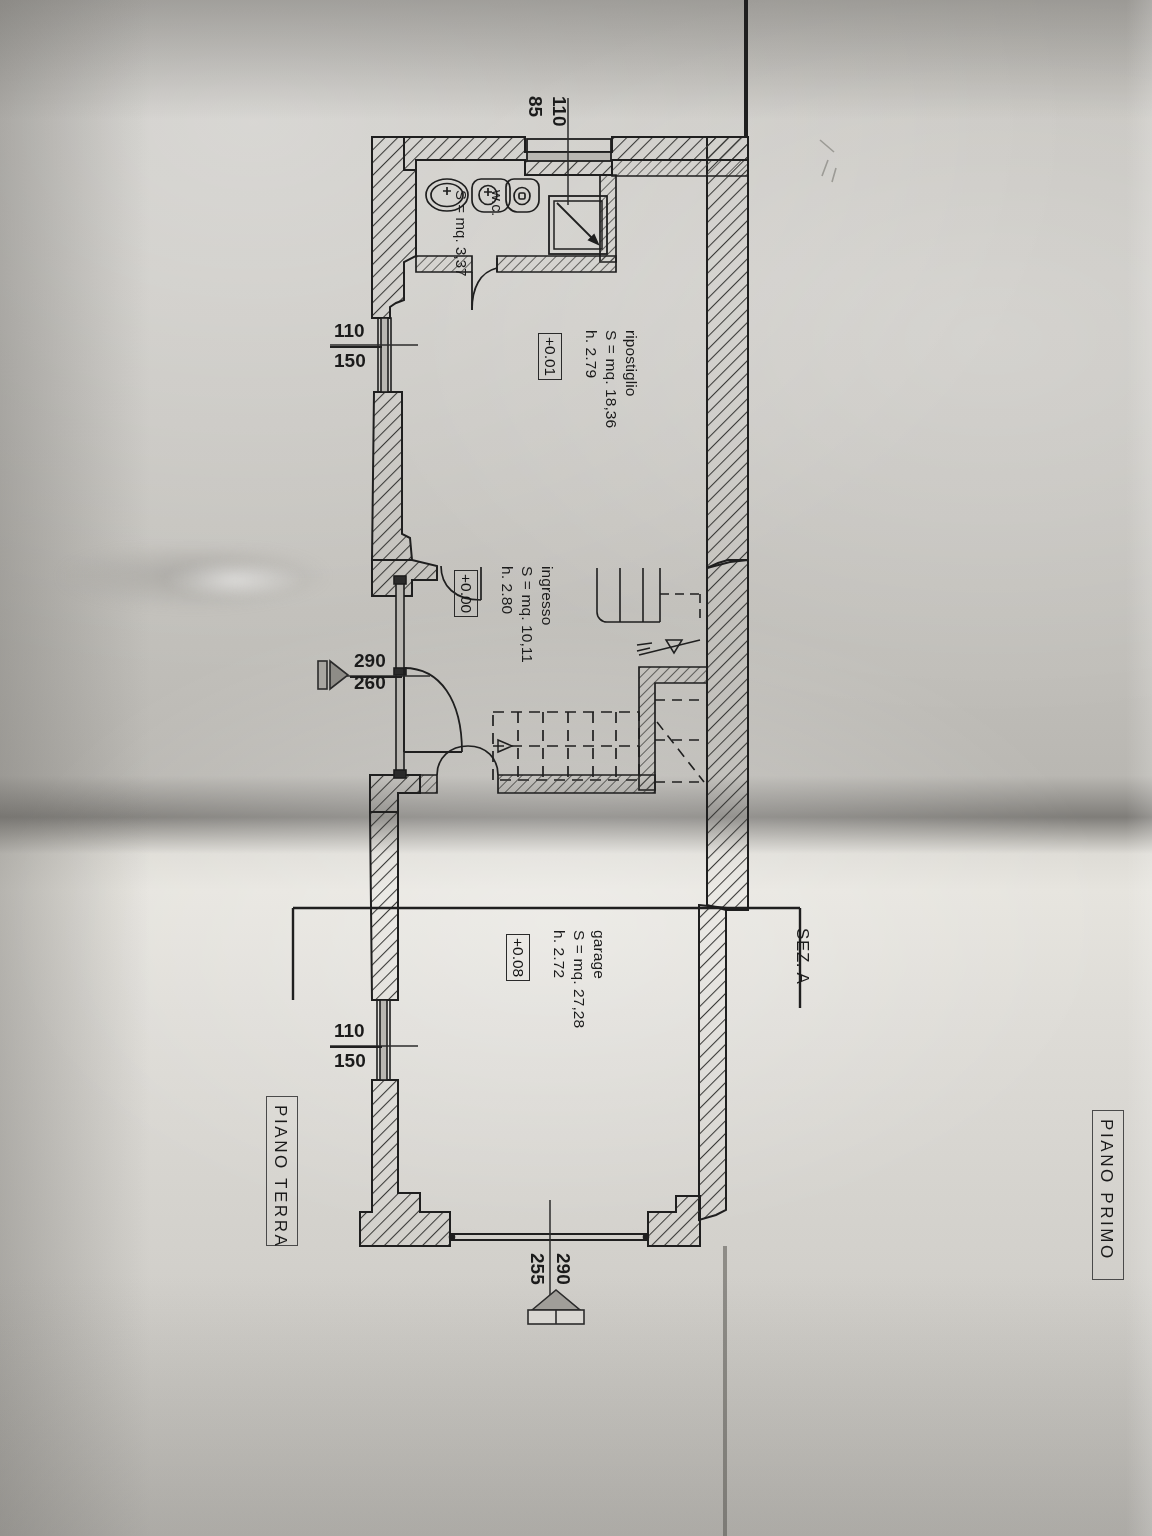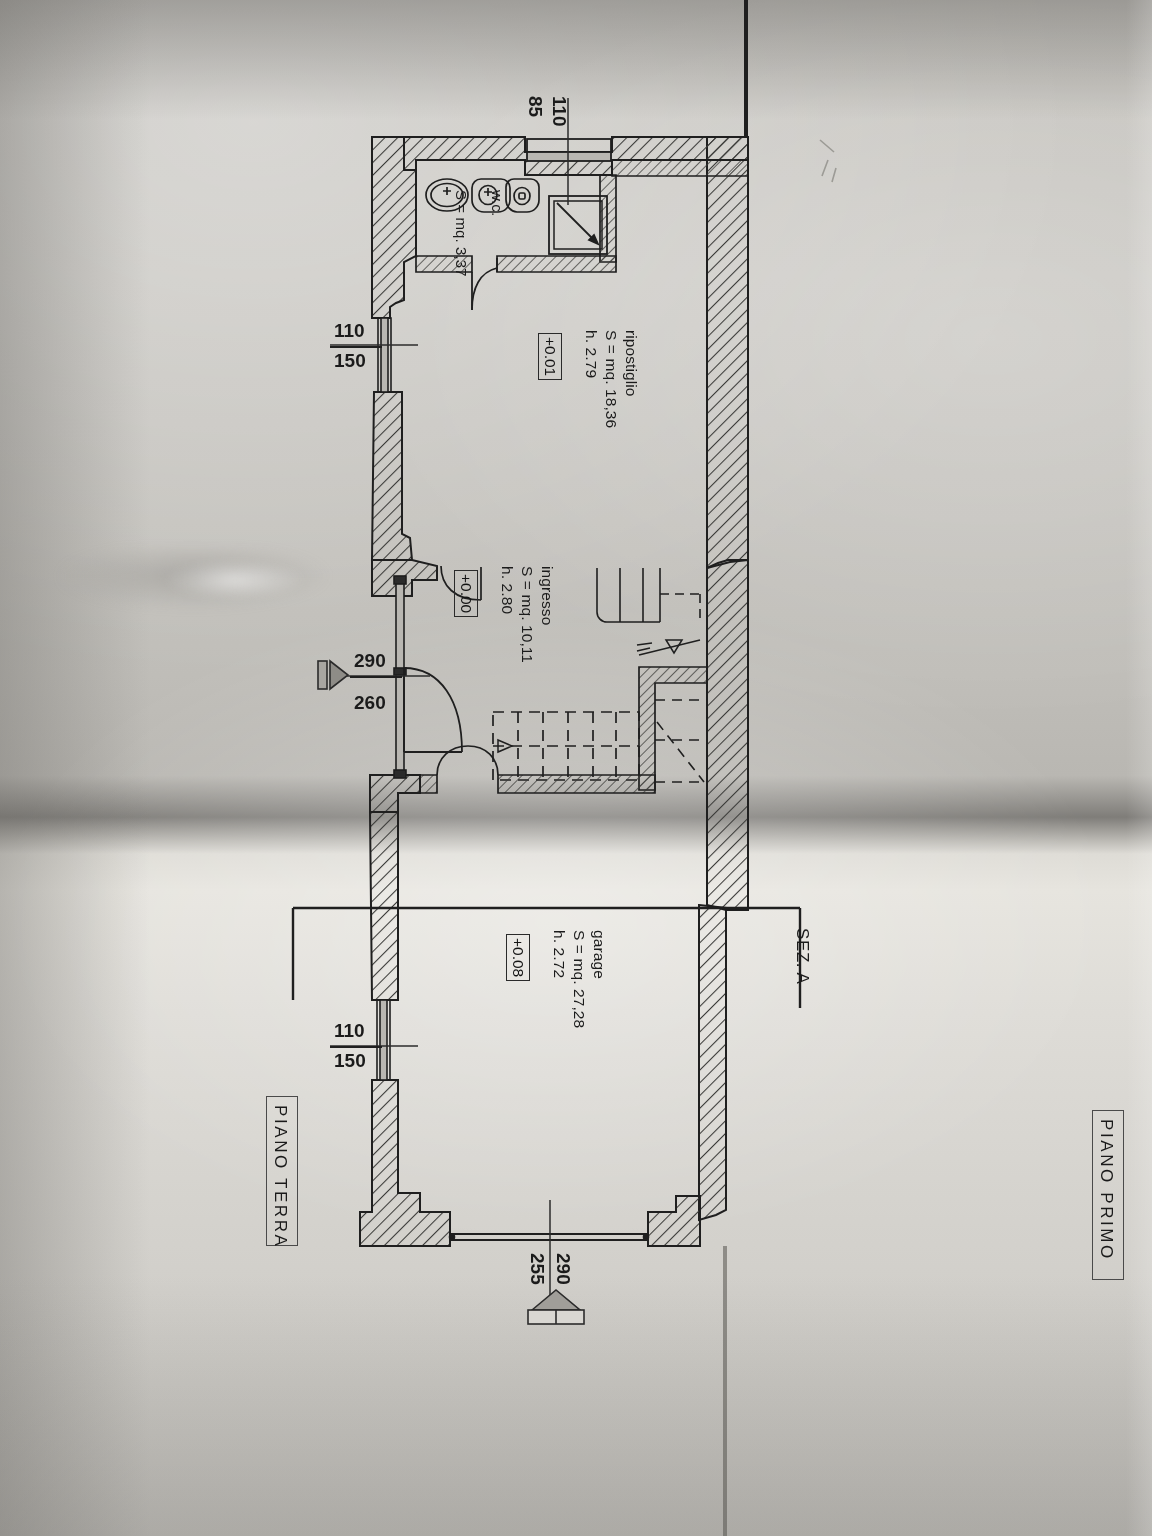--- a/index.html
+++ b/index.html
@@ -322,21 +322,21 @@
   <div class="fracline" style="left:330px;top:346px;width:52px;"></div>
   <div class="lbl dim-txt" style="left:334px;top:350px;">150</div>
 
   <div class="lbl room-txt rot90" style="left:640px;top:330px;">ripostiglio</div>
   <div class="lbl room-txt rot90" style="left:620px;top:330px;">S = mq. 18,36</div>
   <div class="lbl room-txt rot90" style="left:600px;top:330px;">h. 2.79</div>
   <div class="quota rot90" style="left:562px;top:333px;">+0.01</div>
 
   <div class="lbl dim-txt" style="left:354px;top:650px;">290</div>
   <div class="fracline" style="left:350px;top:676px;width:52px;"></div>
-  <div class="lbl dim-txt" style="left:354px;top:692px;">260</div>
+  <div class="lbl dim-txt" style="left:354px;top:672px;">260</div>
 
   <div class="lbl room-txt rot90" style="left:556px;top:566px;">ingresso</div>
   <div class="lbl room-txt rot90" style="left:536px;top:566px;">S = mq. 10,11</div>
   <div class="lbl room-txt rot90" style="left:516px;top:566px;">h. 2.80</div>
   <div class="quota rot90" style="left:478px;top:570px;">+0.00</div>
 
   <div class="lbl room-txt rot90" style="left:608px;top:930px;">garage</div>
   <div class="lbl room-txt rot90" style="left:588px;top:930px;">S = mq. 27,28</div>
   <div class="lbl room-txt rot90" style="left:568px;top:930px;">h. 2.72</div>
   <div class="quota rot90" style="left:530px;top:934px;">+0.08</div>

